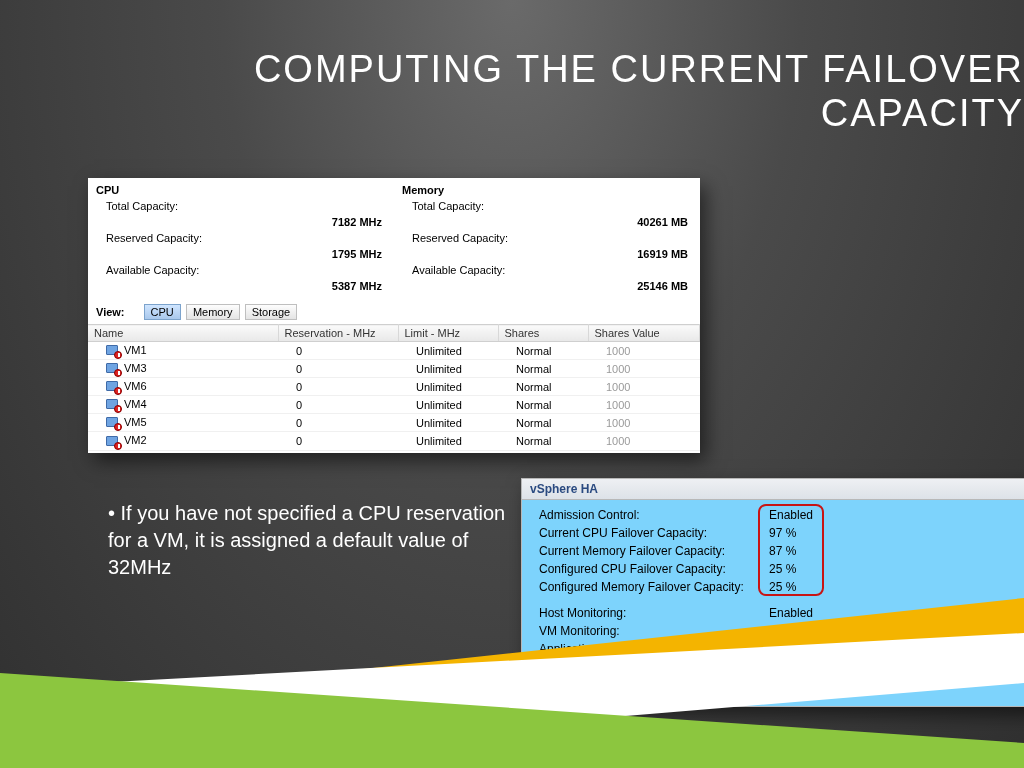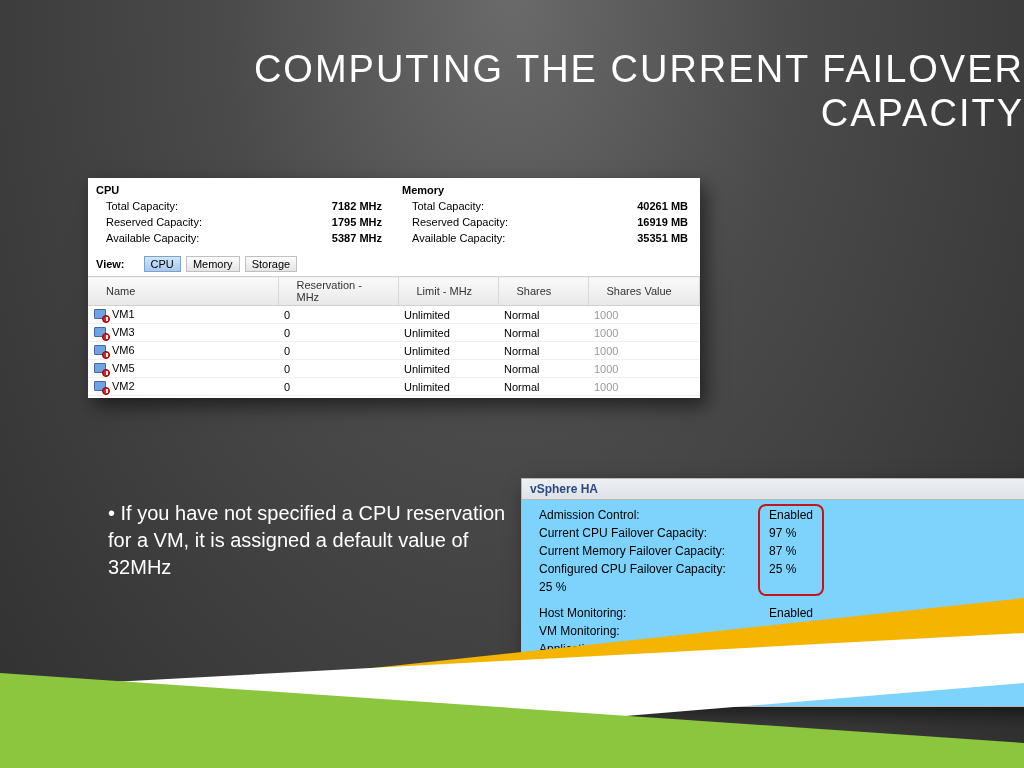--- a/index.html
+++ b/index.html
@@ -19,39 +19,39 @@
   
   .panel {
     position: absolute; left: 88px; top: 178px;
     width: 612px; background: #fff;
     box-shadow: 6px 8px 18px rgba(0,0,0,.55);
     font-size: 11px; color: #000; padding: 4px 0 2px 0;
   }
   .cap-row { display: flex; }
   .cap-col { flex: 1; padding: 2px 8px 6px 8px; }
   .cap-col h4 { font-size: 11px; font-weight: bold; margin-bottom: 2px; }
-  .cap-line { display: flex; justify-content: space-between; padding: 0 4px 0 10px; line-height: 16px; }
+  .cap-line { display: flex; justify-content: space-between; padding: 0 4px 0 10px; line-height: 16px; flex-direction: column; }
   .cap-line .v { font-weight: bold; text-align: right; min-width: 80px; }
   .viewbar { padding: 4px 8px; font-size: 11px; }
   .viewbar b { margin-right: 16px; }
   .viewbar .btn {
     display: inline-block; padding: 1px 6px; margin-right: 2px;
     background: linear-gradient(#fdfdfd,#e4e4e4);
     border: 1px solid #bfbfbf; font-size: 11px; cursor: pointer;
   }
   .viewbar .btn.active { background: linear-gradient(#cfe5ff,#a9c8ec); border-color:#7ca3cc; }
   table.grid { width: 100%; border-collapse: collapse; font-size: 11px; }
   table.grid th {
     text-align: left; font-weight: normal; color: #333;
     background: linear-gradient(#fafafa,#e8e8e8);
     border-top: 1px solid #cfcfcf; border-bottom: 1px solid #cfcfcf;
     border-right: 1px solid #d8d8d8;
-    padding: 2px 18px;
-  }
-  table.grid td { padding: 2px 6px; border-bottom: 1px solid #f0f0f0; }
+    padding: 2px 6px;
+  }
+  table.grid td { padding: 2px 18px; border-bottom: 1px solid #f0f0f0; }
   table.grid td.sv { color: #9a9a9a; }
   .vm-ico {
     display: inline-block; width: 14px; height: 12px; position: relative;
     vertical-align: middle; margin-right: 4px;
   }
   .vm-ico .box { position:absolute; left:0; top:0; width:12px; height:10px;
     background:#6fa4e2; border:1px solid #3f6aa7; border-radius:1px; }
   .vm-ico .dot { position:absolute; right:-2px; bottom:-2px; width:8px; height:8px;
     background:#d22; border-radius:50%; border:1px solid #800; }
   .vm-ico .dot::after { content:""; position:absolute; left:3px; top:1px; width:2px; height:4px; background:#fff; }
@@ -118,21 +118,21 @@
       <div class="cap-line">
           <span>Total Capacity:</span>
           <span class="v">40261 MB</span>
         </div>
       <div class="cap-line">
           <span>Reserved Capacity:</span>
           <span class="v">16919 MB</span>
         </div>
       <div class="cap-line">
           <span>Available Capacity:</span>
-          <span class="v">35351 MB</span>
+          <span class="v">25146 MB</span>
         </div>
     </div>
   </div>
   <div class="viewbar">
     <b>View:</b>
     <span class="btn active">CPU</span>
     <span class="btn">Memory</span>
     <span class="btn">Storage</span>
   </div>
   <table class="grid">
@@ -161,20 +161,27 @@
           <td class="sv">1000</td>
         </tr>
         <tr>
           <td><span class="vm-ico"><span class="box"></span><span class="dot"></span></span>VM6</td>
           <td>0</td>
           <td>Unlimited</td>
           <td>Normal</td>
           <td class="sv">1000</td>
         </tr>
         <tr>
+          <td><span class="vm-ico"><span class="box"></span><span class="dot"></span></span>VM4</td>
+          <td>0</td>
+          <td>Unlimited</td>
+          <td>Normal</td>
+          <td class="sv">1000</td>
+        </tr>
+        <tr>
           <td><span class="vm-ico"><span class="box"></span><span class="dot"></span></span>VM5</td>
           <td>0</td>
           <td>Unlimited</td>
           <td>Normal</td>
           <td class="sv">1000</td>
         </tr>
         <tr>
           <td><span class="vm-ico"><span class="box"></span><span class="dot"></span></span>VM2</td>
           <td>0</td>
           <td>Unlimited</td>
@@ -201,20 +208,21 @@
       </div>
     <div class="ha-line">
         <span class="k">Current Memory Failover Capacity:</span>
         <span class="v">87 %</span>
       </div>
     <div class="ha-line">
         <span class="k">Configured CPU Failover Capacity:</span>
         <span class="v">25 %</span>
       </div>
     <div class="ha-line">
+        <span class="k">Configured Memory Failover Capacity:</span>
         <span class="v">25 %</span>
       </div>
     <div class="ha-gap"></div>
     <div class="ha-line">
         <span class="k">Host Monitoring:</span>
         <span class="v">Enabled</span>
       </div>
     <div class="ha-line">
         <span class="k">VM Monitoring:</span>
         <span class="v">Disabled</span>

